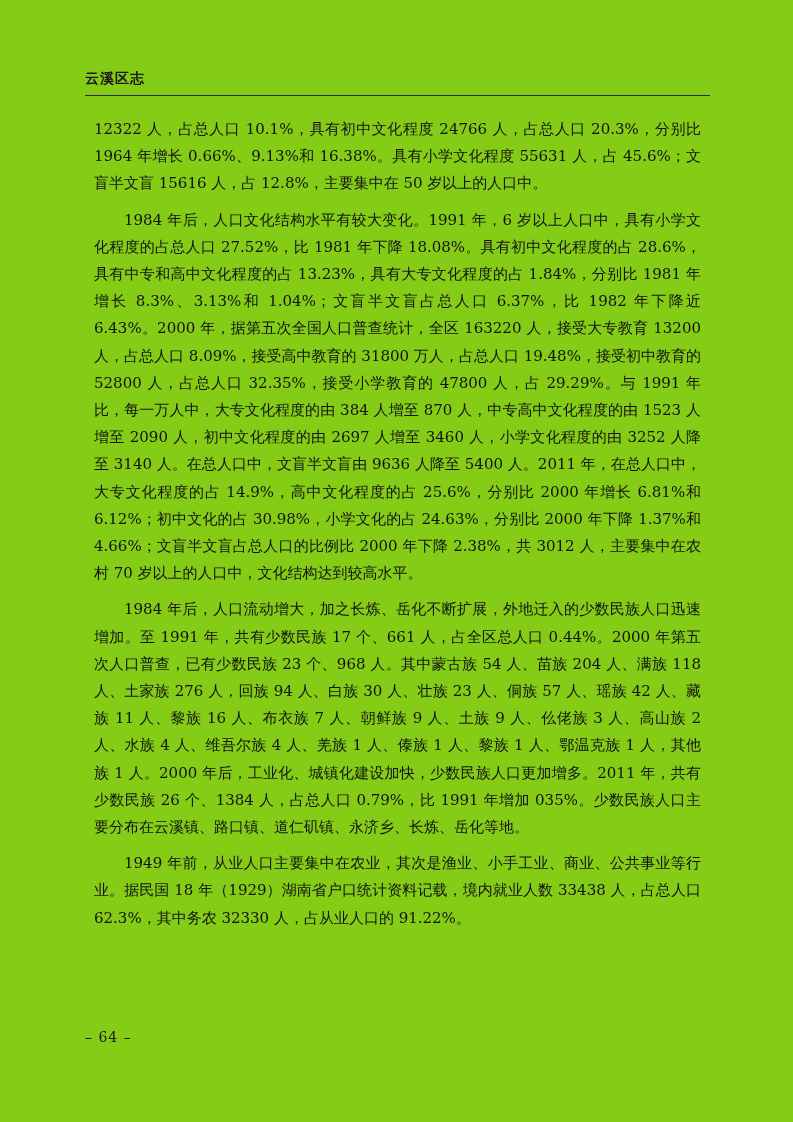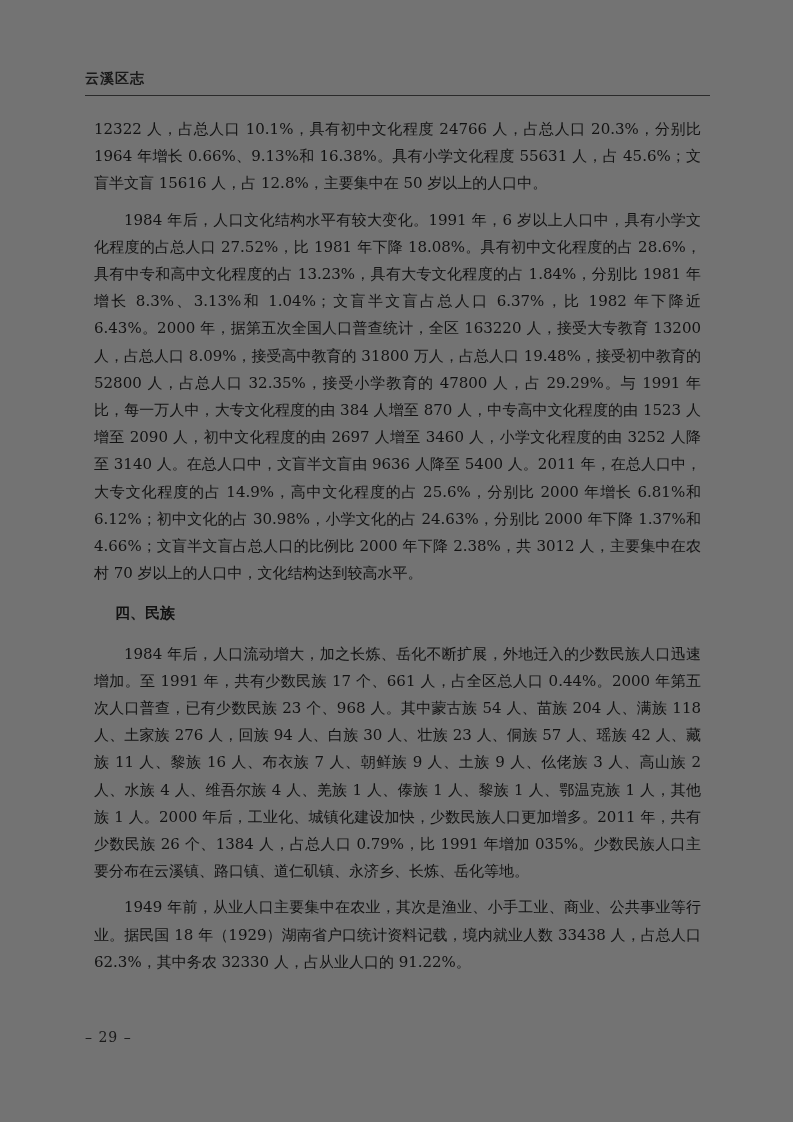--- a/index.html
+++ b/index.html
@@ -5,21 +5,21 @@
   html, body {
     margin: 0;
     padding: 0;
     background: #e8e8e8;
   }
   .page {
     position: relative;
     width: 793px;
     height: 1122px;
     margin: 0 auto;
-    background: #737373;
+    background: #84cc16;
     overflow: hidden;
     box-sizing: border-box;
   }
   .page-inner {
     position: absolute;
     left: 85px;
     top: 70px;
     width: 625px;
   }
   .running-header-title {
@@ -79,27 +79,26 @@
     <header>
       <div class="running-header-title">云溪区志</div>
       <div class="header-rule"></div>
     </header>
 
     <main class="body-text">
       <p class="continuation">12322 人，占总人口 10.1%，具有初中文化程度 24766 人，占总人口 20.3%，分别比 1964 年增长 0.66%、9.13%和 16.38%。具有小学文化程度 55631 人，占 45.6%；文盲半文盲 15616 人，占 12.8%，主要集中在 50 岁以上的人口中。</p>
 
       <p>1984 年后，人口文化结构水平有较大变化。1991 年，6 岁以上人口中，具有小学文化程度的占总人口 27.52%，比 1981 年下降 18.08%。具有初中文化程度的占 28.6%，具有中专和高中文化程度的占 13.23%，具有大专文化程度的占 1.84%，分别比 1981 年增长 8.3%、3.13%和 1.04%；文盲半文盲占总人口 6.37%，比 1982 年下降近 6.43%。2000 年，据第五次全国人口普查统计，全区 163220 人，接受大专教育 13200 人，占总人口 8.09%，接受高中教育的 31800 万人，占总人口 19.48%，接受初中教育的 52800 人，占总人口 32.35%，接受小学教育的 47800 人，占 29.29%。与 1991 年比，每一万人中，大专文化程度的由 384 人增至 870 人，中专高中文化程度的由 1523 人增至 2090 人，初中文化程度的由 2697 人增至 3460 人，小学文化程度的由 3252 人降至 3140 人。在总人口中，文盲半文盲由 9636 人降至 5400 人。2011 年，在总人口中，大专文化程度的占 14.9%，高中文化程度的占 25.6%，分别比 2000 年增长 6.81%和 6.12%；初中文化的占 30.98%，小学文化的占 24.63%，分别比 2000 年下降 1.37%和 4.66%；文盲半文盲占总人口的比例比 2000 年下降 2.38%，共 3012 人，主要集中在农村 70 岁以上的人口中，文化结构达到较高水平。</p>
 
-      <h2 class="section-heading">四、民族</h2>
 
 
 
       <p>1984 年后，人口流动增大，加之长炼、岳化不断扩展，外地迁入的少数民族人口迅速增加。至 1991 年，共有少数民族 17 个、661 人，占全区总人口 0.44%。2000 年第五次人口普查，已有少数民族 23 个、968 人。其中蒙古族 54 人、苗族 204 人、满族 118 人、土家族 276 人，回族 94 人、白族 30 人、壮族 23 人、侗族 57 人、瑶族 42 人、藏族 11 人、黎族 16 人、布衣族 7 人、朝鲜族 9 人、土族 9 人、仫佬族 3 人、高山族 2 人、水族 4 人、维吾尔族 4 人、羌族 1 人、傣族 1 人、黎族 1 人、鄂温克族 1 人，其他族 1 人。2000 年后，工业化、城镇化建设加快，少数民族人口更加增多。2011 年，共有少数民族 26 个、1384 人，占总人口 0.79%，比 1991 年增加 035%。少数民族人口主要分布在云溪镇、路口镇、道仁矶镇、永济乡、长炼、岳化等地。</p>
 
 
       <p>1949 年前，从业人口主要集中在农业，其次是渔业、小手工业、商业、公共事业等行业。据民国 18 年（1929）湖南省户口统计资料记载，境内就业人数 33438 人，占总人口 62.3%，其中务农 32330 人，占从业人口的 91.22%。</p>
 
     </main>
 
   </div>
 
-  <div class="page-number">– 29 –</div>
+  <div class="page-number">– 64 –</div>
 </div>
 
 </body></html>

